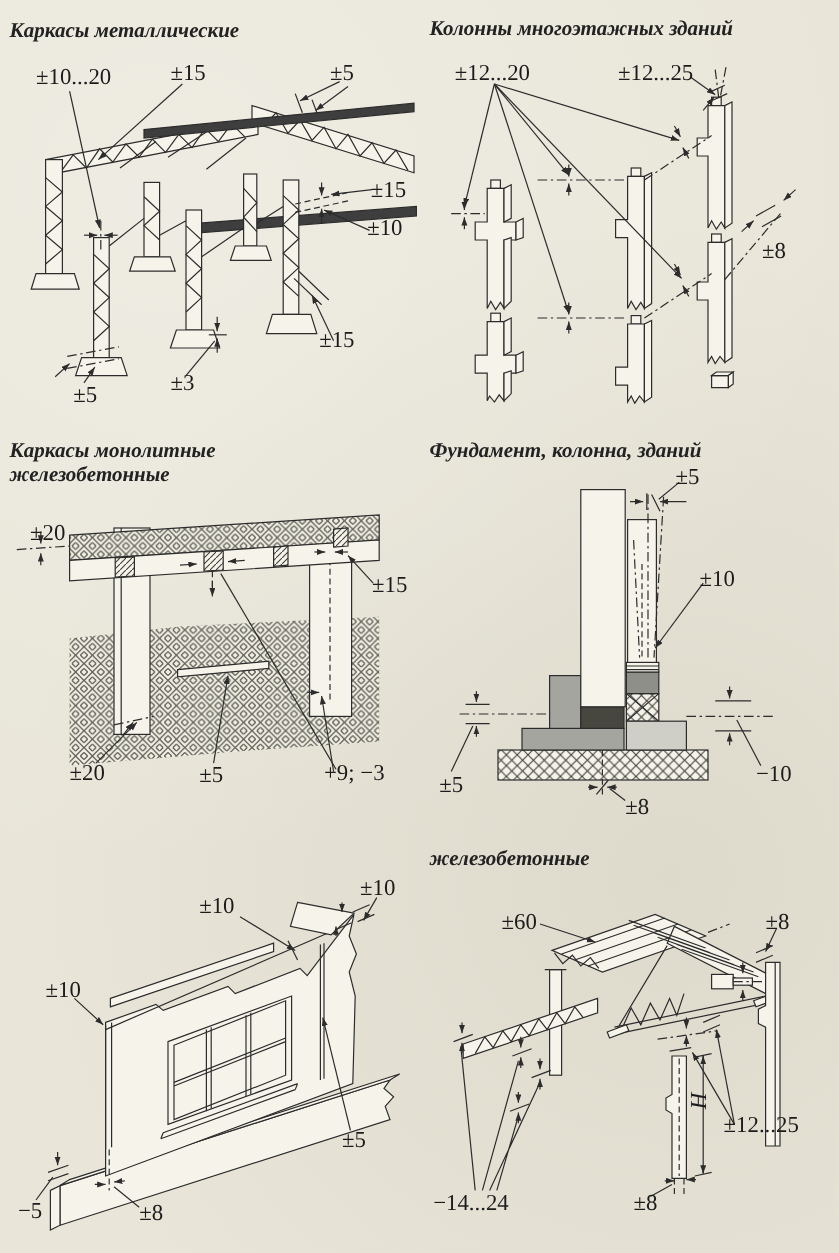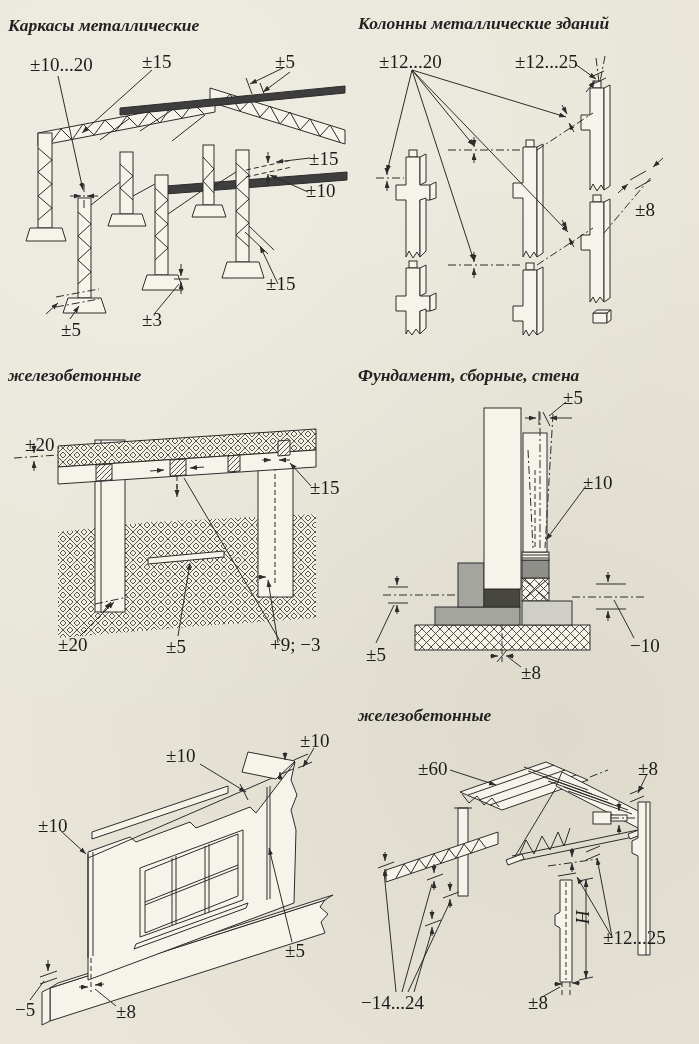--- a/index.html
+++ b/index.html
@@ -193,21 +193,21 @@
 
         <line x1="62" y1="70" x2="37" y2="172" marker-end="url(#ah)"></line>
         <line x1="62" y1="70" x2="124" y2="146" marker-end="url(#ah)"></line>
         <line x1="62" y1="70" x2="216" y2="117" marker-end="url(#ah)"></line>
         <line x1="62" y1="70" x2="124" y2="261" marker-end="url(#ah)"></line>
         <line x1="62" y1="70" x2="218" y2="232" marker-end="url(#ah)"></line>
         <line x1="225" y1="64" x2="246" y2="79" marker-end="url(#ah)"></line>
       </g>
     </svg>
     <h3 class="ptitle" style="top:6px">
-        <span>Колонны металлические зданий</span>
+        <span>Колонны многоэтажных зданий</span>
       </h3>
     <span class="tol" style="left:29px;top:52px">±12...20</span>
     <span class="tol" style="left:165px;top:52px">±12...25</span>
     <span class="tol" style="left:285px;top:200px">±8</span>
   </figure>
 
   <figure class="panel" style="margin:0">
     <svg viewBox="0 0 350 340">
       <g class="ln">
         <polygon class="wv nost" points="58,182 150,172 316,164 316,268 200,276 58,288"></polygon>
@@ -236,20 +236,21 @@
         <line x1="278" y1="293" x2="268" y2="230" marker-end="url(#ah)"></line>
         <line x1="256" y1="227" x2="266" y2="227" marker-end="url(#ah)"></line>
         <line x1="280" y1="291" x2="184" y2="128"></line>
         <line x1="80" y1="286" x2="114" y2="252" marker-end="url(#ah)"></line>
         <path class="dd" d="M95,254L128,247"></path>
           <line x1="103" y1="262" x2="111" y2="252" marker-end="url(#ah)"></line>
         <line x1="178" y1="286" x2="190" y2="213" marker-end="url(#ah)"></line>
       </g>
     </svg>
     <h3 class="ptitle" style="top:8px">
+      <span>Каркасы монолитные</span>
         <span>железобетонные</span>
     </h3>
     <span class="tol" style="left:25px;top:85px">±20</span>
     <span class="tol" style="left:310px;top:128px">±15</span>
     <span class="tol" style="left:58px;top:285px">±20</span>
     <span class="tol" style="left:166px;top:287px">±5</span>
     <span class="tol" style="left:270px;top:285px">+9; −3</span>
   </figure>
 
   <figure class="panel" style="margin:0">
@@ -285,21 +286,21 @@
           <line x1="258" y1="271" x2="258" y2="261" marker-end="url(#ah)"></line>
         <line x1="284" y1="288" x2="264" y2="250"></line>
         <path class="ds" d="M152,275L152,314"></path>
         <line x1="140" y1="306" x2="148" y2="306" marker-end="url(#ah)"></line>
           <line x1="164" y1="306" x2="156" y2="306" marker-end="url(#ah)"></line>
         <path d="M147,312L157,300"></path>
           <line x1="171" y1="317" x2="158" y2="307"></line>
       </g>
     </svg>
     <h3 class="ptitle" style="top:8px">
-        <span>Фундамент, сборные, стена</span>
+        <span>Фундамент, колонна, зданий</span>
       </h3>
     <span class="tol" style="left:213px;top:38px">±5</span>
     <span class="tol" style="left:233px;top:123px">±10</span>
     <span class="tol" style="left:16px;top:295px">±5</span>
     <span class="tol" style="left:280px;top:286px">−10</span>
     <span class="tol" style="left:171px;top:313px">±8</span>
   </figure>
 
   <figure class="panel" style="margin:0">
     <svg viewBox="0 0 350 354">

